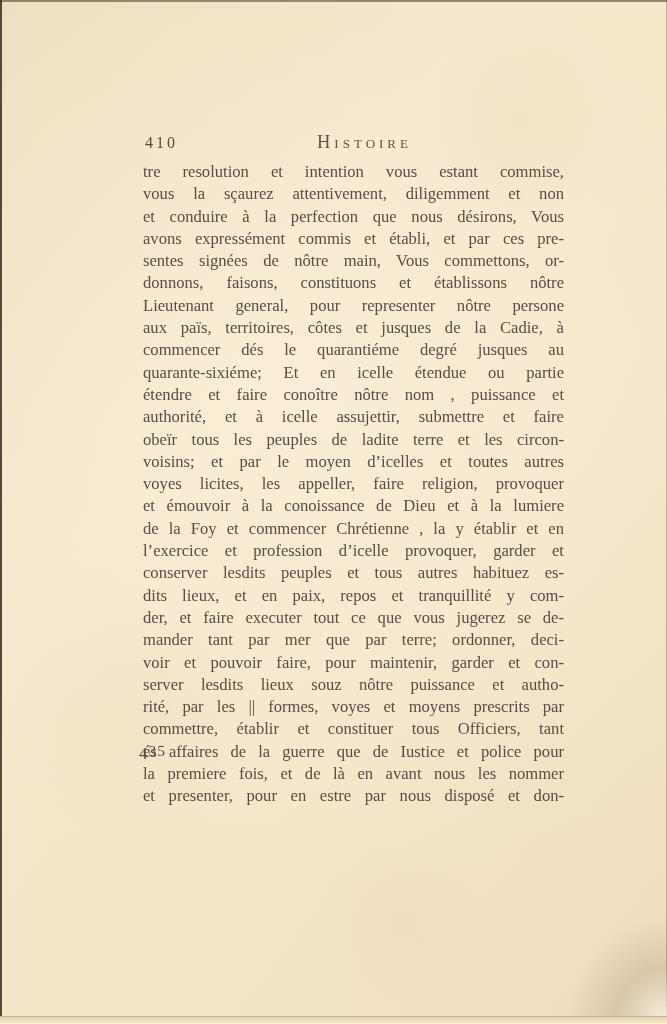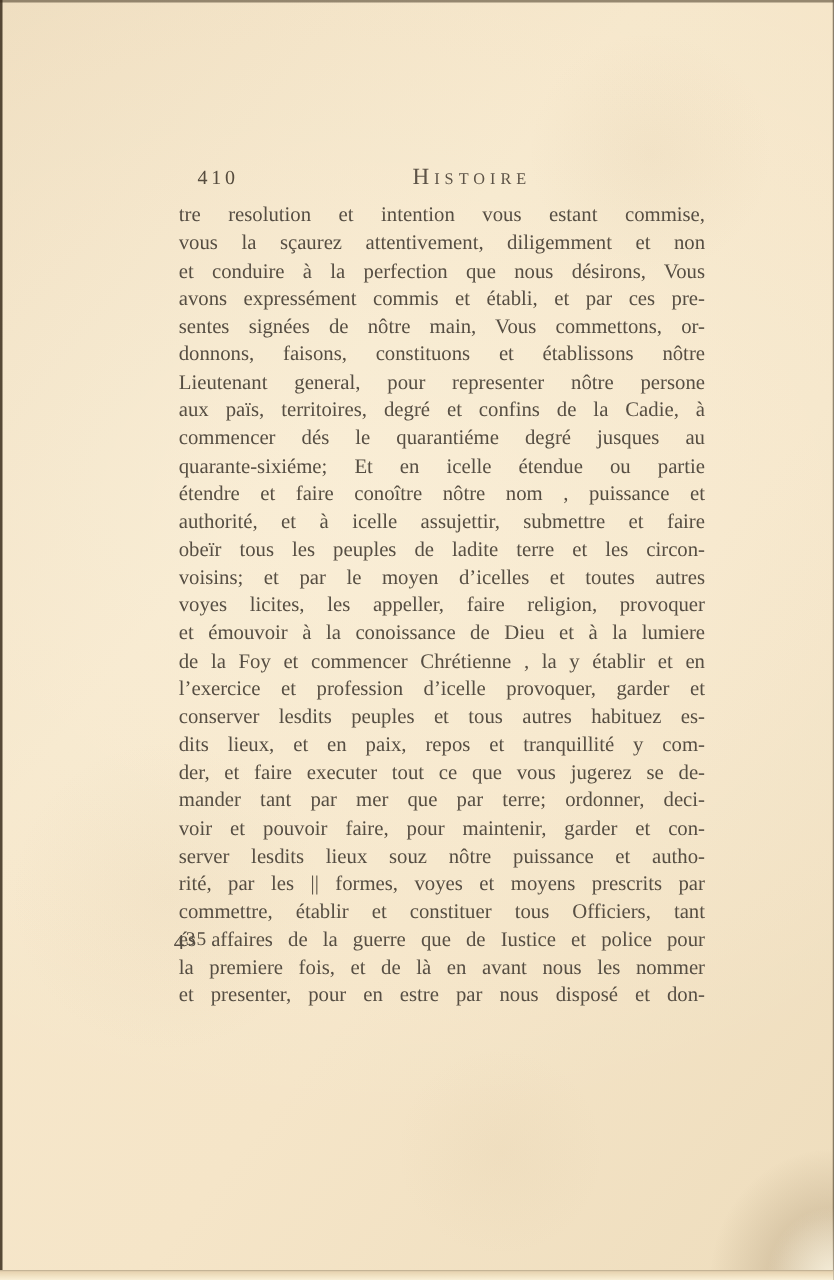--- a/index.html
+++ b/index.html
@@ -44,21 +44,21 @@
     position: absolute;
     right: 0; bottom: 0;
     width: 120px; height: 130px;
     pointer-events: none;
     background:
       radial-gradient(ellipse 120px 130px at 100% 100%, rgba(250,244,226,0.9) 0%, rgba(250,244,226,0) 45%),
       radial-gradient(ellipse 160px 170px at 100% 100%, rgba(110,85,50,0.18) 30%, rgba(110,85,50,0) 62%);
   }
   .header-row {
     position: absolute;
-    left: 156px;
+    left: 143px;
     top: 131px;
     width: 421px;
     height: 26px;
     color: #5d5244;
   }
   .folio {
     position: absolute;
     left: 2px; top: 3px;
     font-size: 16px;
     letter-spacing: 3px;
@@ -118,21 +118,21 @@
   <div class="margin-note"><span>4</span><span class="sup">35</span></div>
 
   <div class="body-text">
       <div class="line">tre resolution et intention vous estant commise,</div>
       <div class="line">vous la sçaurez attentivement, diligemment et non</div>
       <div class="line">et conduire à la perfection que nous désirons, Vous</div>
       <div class="line">avons expressément commis et établi, et par ces pre-</div>
       <div class="line">sentes signées de nôtre main, Vous commettons, or-</div>
       <div class="line">donnons, faisons, constituons et établissons nôtre</div>
       <div class="line">Lieutenant general, pour representer nôtre persone</div>
-      <div class="line">aux païs, territoires, degré et confins de la Cadie, à</div>
+      <div class="line">aux païs, territoires, côtes et jusques de la Cadie, à</div>
       <div class="line">commencer dés le quarantiéme degré jusques au</div>
       <div class="line">quarante-sixiéme; Et en icelle étendue ou partie</div>
       <div class="line">étendre et faire conoître nôtre nom , puissance et</div>
       <div class="line">authorité, et à icelle assujettir, submettre et faire</div>
       <div class="line">obeïr tous les peuples de ladite terre et les circon-</div>
       <div class="line">voisins; et par le moyen d’icelles et toutes autres</div>
       <div class="line">voyes licites, les appeller, faire religion, provoquer</div>
       <div class="line">et émouvoir à la conoissance de Dieu et à la lumiere</div>
       <div class="line">de la Foy et commencer Chrétienne , la y établir et en</div>
       <div class="line">l’exercice et profession d’icelle provoquer, garder et</div>

